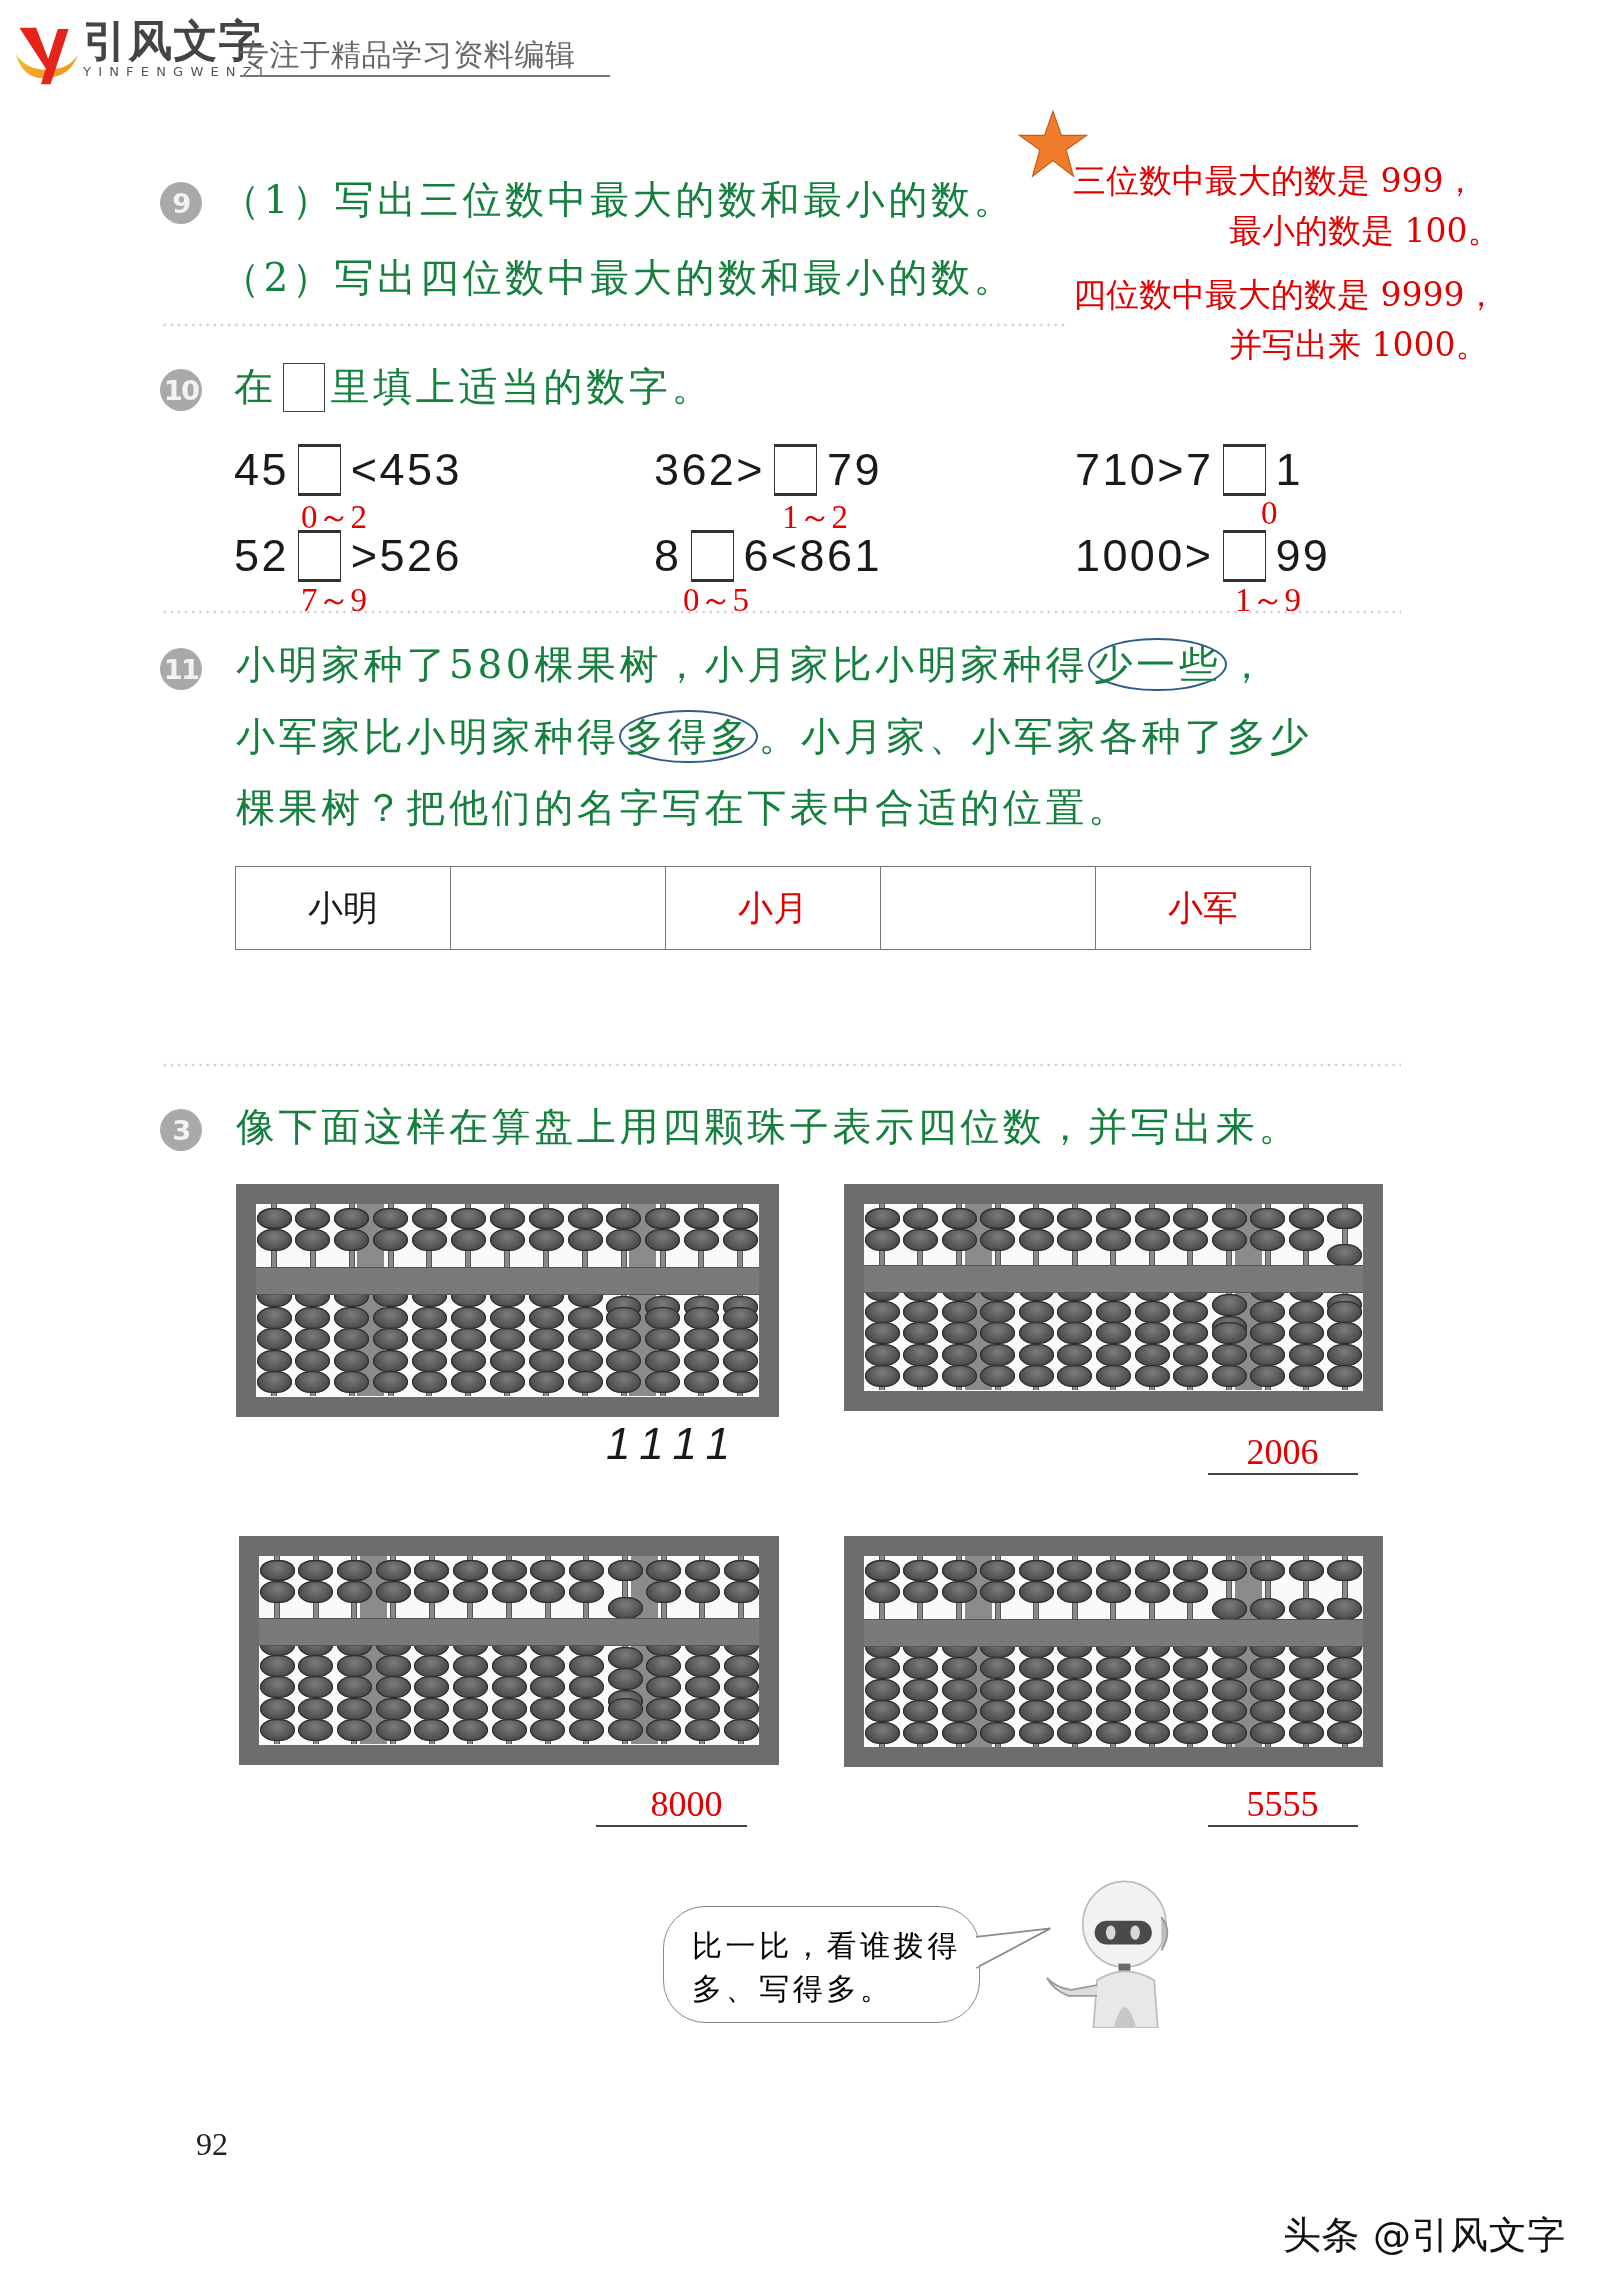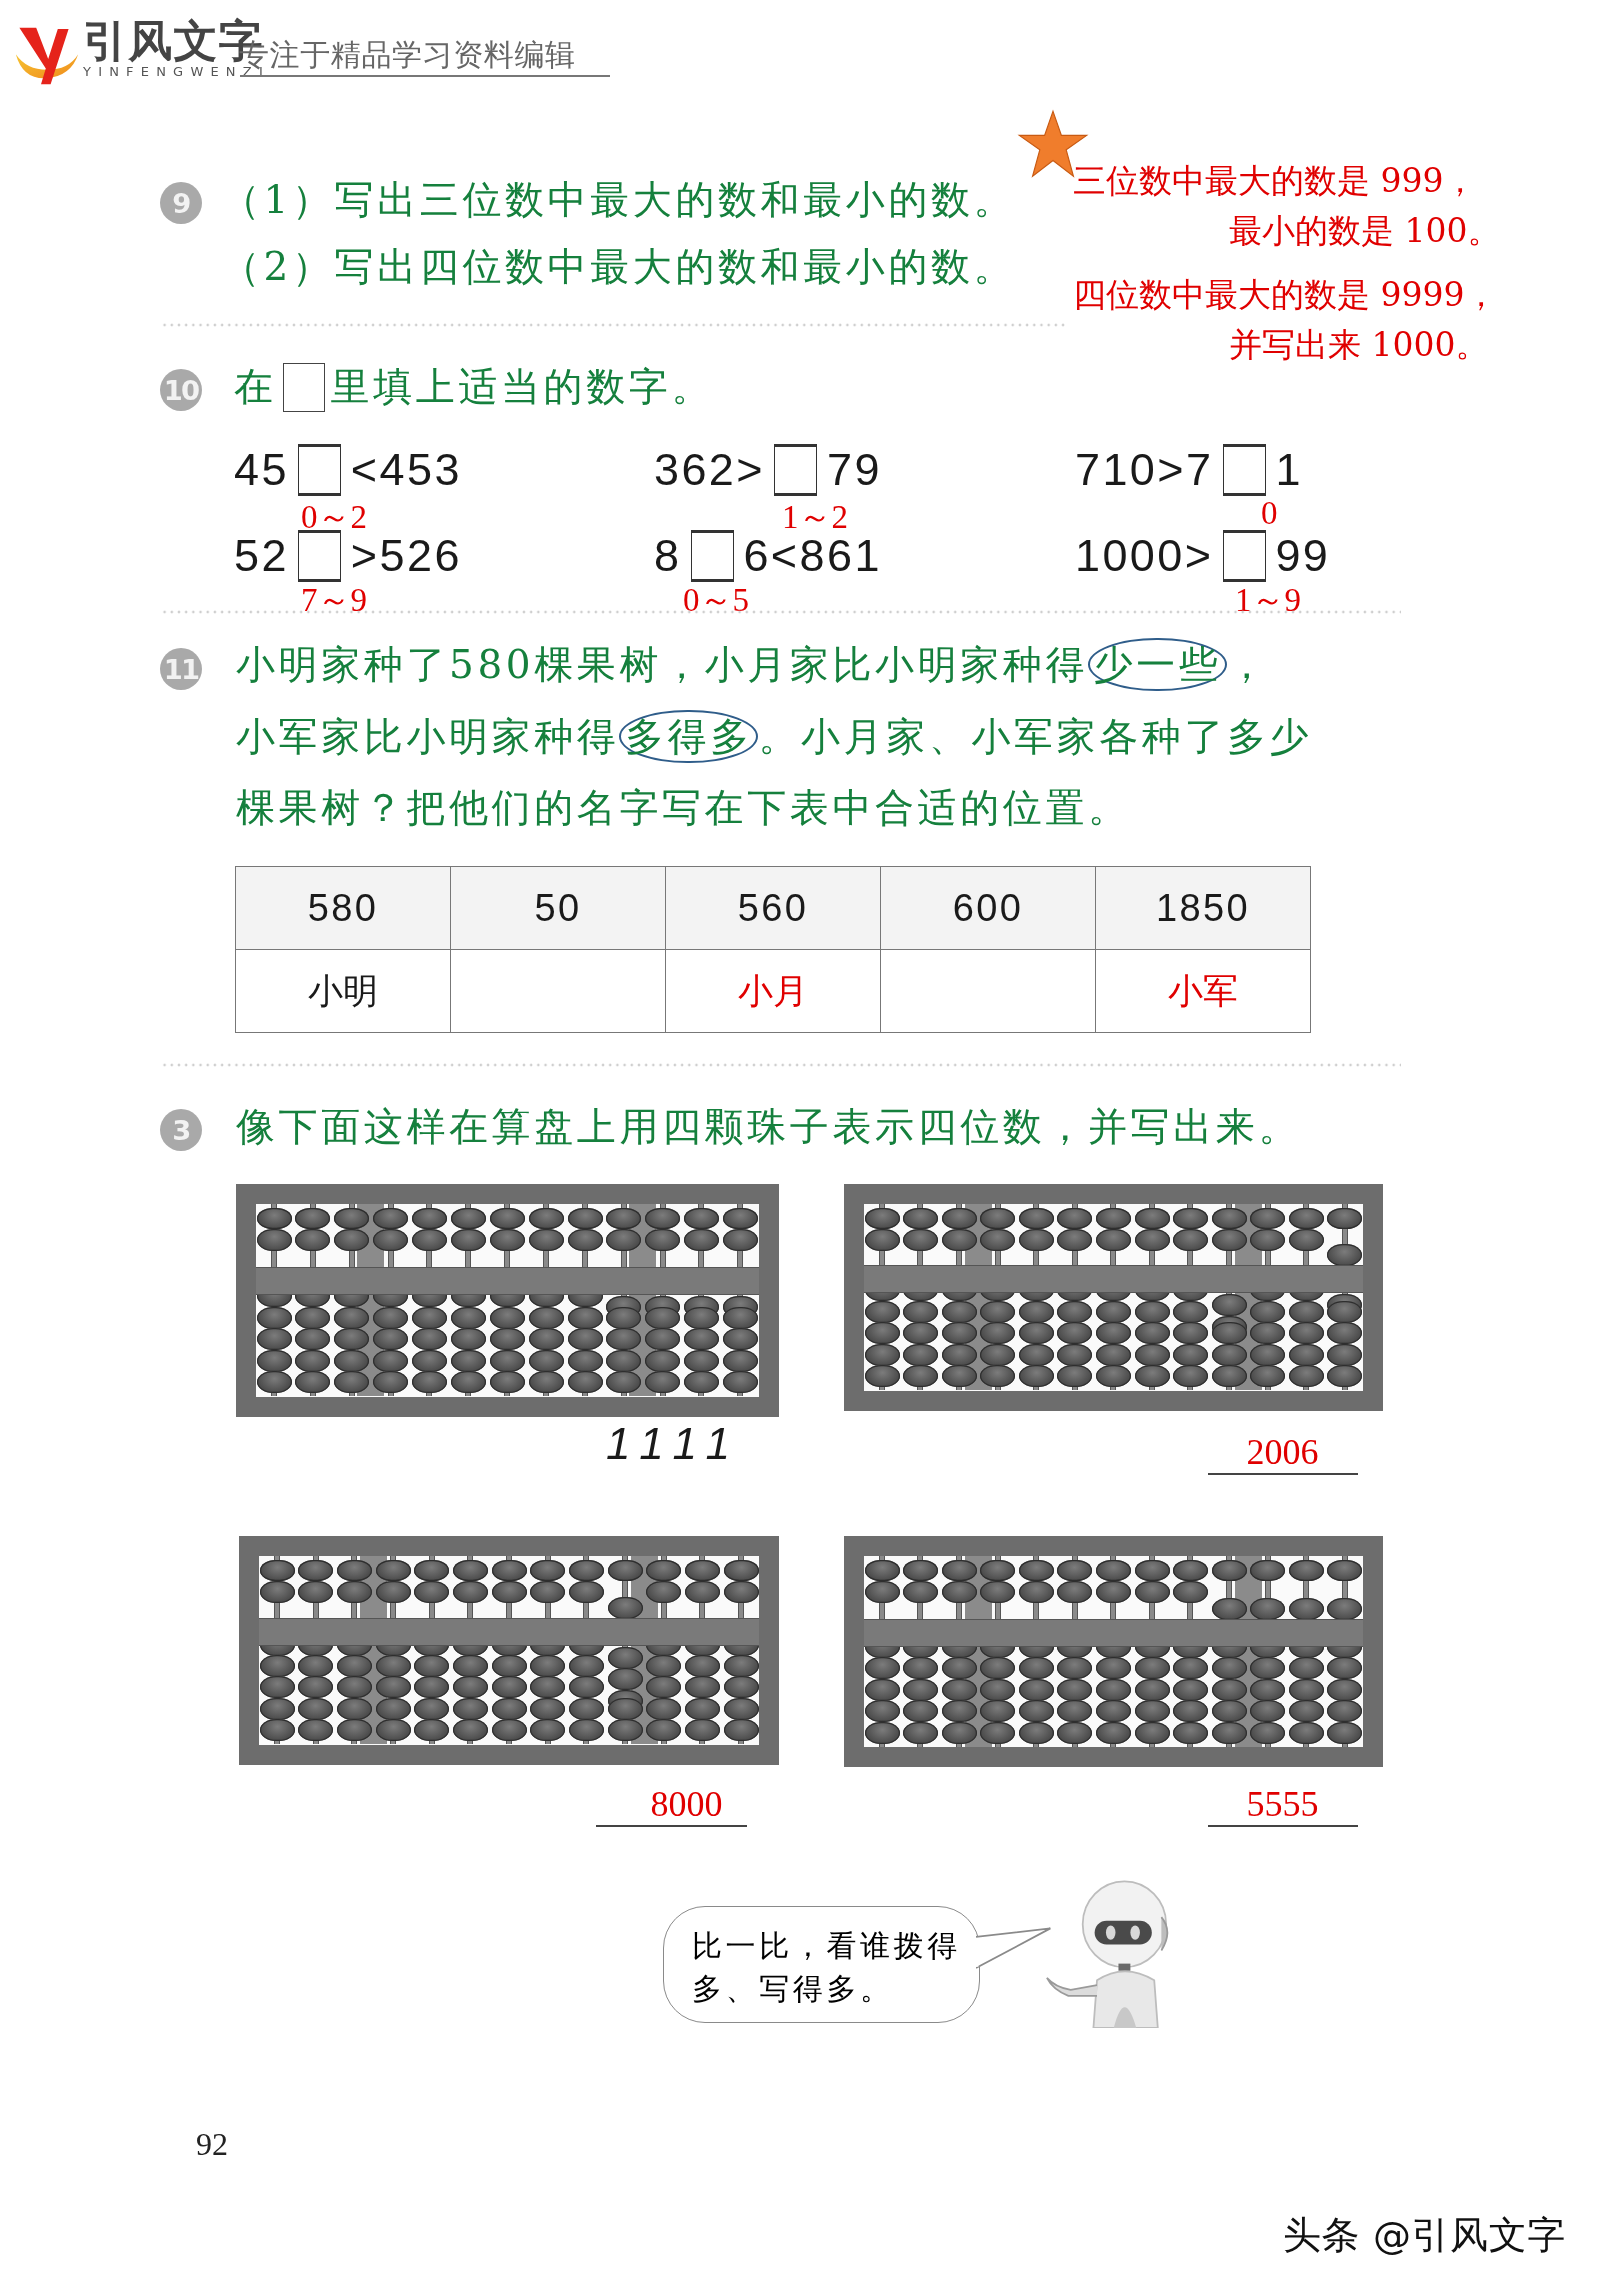--- a/index.html
+++ b/index.html
@@ -68,21 +68,21 @@
     <path d="M14 18 L42 18 L62 70 L78 20 L96 20 L66 112 L50 112 L58 86 Z" fill="#e5231b"></path>
   </svg>
 </div>
 <div class="abs brand-name">引风文字</div>
 <div class="abs brand-pinyin">YINFENGWENZI</div>
 <div class="abs brand-slogan">专注于精品学习资料编辑</div>
 <div class="abs brand-rule"></div>
 
 <div class="abs qbadge" style="left:160px;top:182px;">9</div>
 <div class="abs qtext" style="left:221px;top:173px;">（1）写出三位数中最大的数和最小的数。</div>
-<div class="abs qtext" style="left:221px;top:240px;">（2）写出四位数中最大的数和最小的数。</div>
+<div class="abs qtext" style="left:221px;top:251px;">（2）写出四位数中最大的数和最小的数。</div>
 
 <div class="abs" style="left:1017px;top:109px;">
   <svg width="72" height="72" viewBox="0 0 120 120">
     <polygon points="60,4 74,44 116,44 82,68 94,112 60,86 26,112 38,68 4,44 46,44" fill="#f07d2c" stroke="#c85a12" stroke-width="2"></polygon>
   </svg>
 </div>
 <div class="abs ans-cjk" style="left:1073px;top:159px;font-size:33px;">三位数中最大的数是 999，</div>
 <div class="abs ans-cjk" style="left:1229px;top:209px;font-size:33px;">最小的数是 100。</div>
 <div class="abs ans-cjk" style="left:1073px;top:273px;font-size:33px;">四位数中最大的数是 9999，</div>
 <div class="abs ans-cjk" style="left:1229px;top:323px;font-size:33px;">并写出来 1000。</div>
@@ -144,27 +144,20 @@
 <div class="abs qtext" style="left:236px;top:638px;">
   <span>小明家种了580棵果树，小月家比小明家种得</span><span class="circle" style="padding:2.4px 3.6px;">少一些</span><span>，</span>
 </div>
 <div class="abs qtext" style="left:236px;top:710px;">
   <span>小军家比小明家种得</span><span class="circle" style="padding:2.4px 3.6px;">多得多</span><span>。小月家、小军家各种了多少</span>
 </div>
 <div class="abs qtext" style="left:236px;top:781px;">棵果树？把他们的名字写在下表中合适的位置。</div>
 
 <table class="abs numtable">
   <tbody>
-      <tr class="r1">
-    <td>580</td>
-    <td>50</td>
-    <td>560</td>
-    <td>600</td>
-    <td>1850</td>
-  </tr>
   <tr class="r2">
     <td style="color:#1a1a1a;">小明</td>
     <td></td>
     <td style="color:#e00000;">小月</td>
     <td></td>
     <td style="color:#e00000;">小军</td>
   </tr>
 </tbody>
   </table>
 

